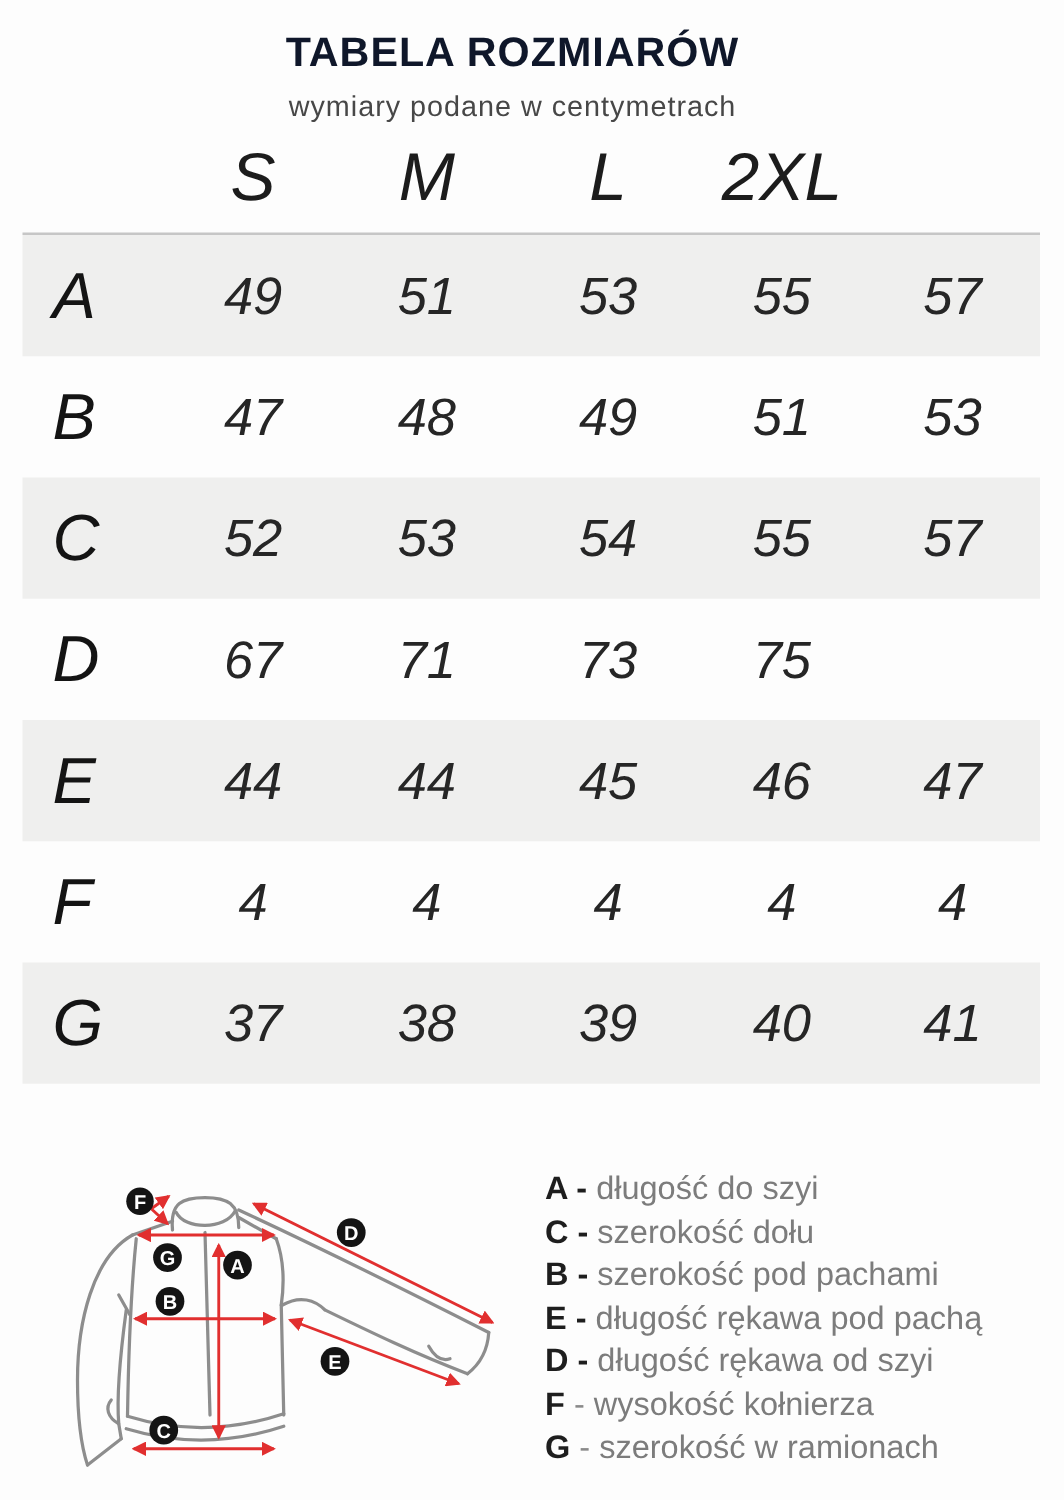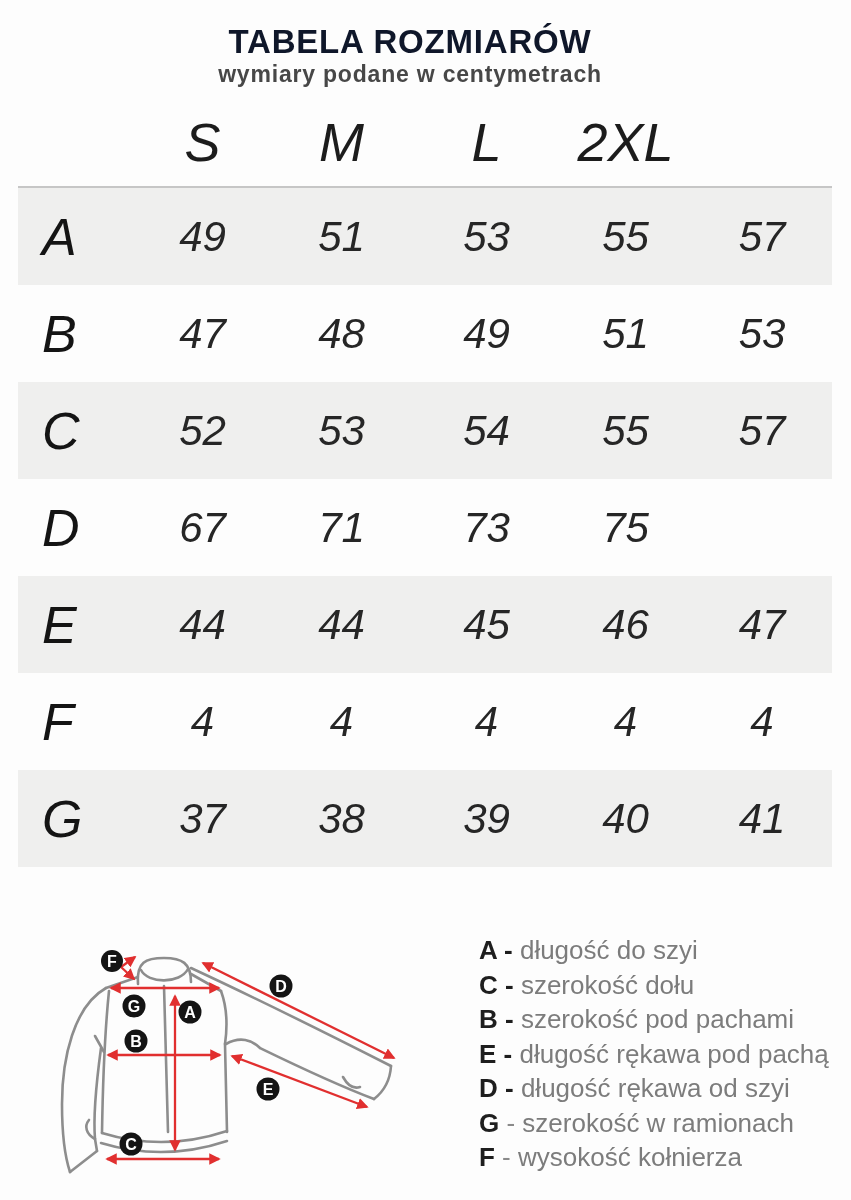--- a/index.html
+++ b/index.html
@@ -6,37 +6,37 @@
   body{
     width:851px;height:1200px;position:relative;background:#fdfdfd;
     font-family:"Liberation Sans",sans-serif;overflow:hidden;
   }
   
   .page-header{position:absolute;left:0;top:24px;width:820px;text-align:center;}
   .page-title{
     margin:0;font-size:33px;font-weight:700;letter-spacing:.8px;color:#0f172a;line-height:1.1;
   }
   .page-subtitle{
-    font-size:23px;font-weight:700;letter-spacing:.8px;color:#474747;margin-top:1px;
+    font-size:23px;font-weight:400;letter-spacing:.8px;color:#474747;margin-top:12px;
   }
   
   .size-table{position:absolute;left:18px;top:98px;width:814px;font-style:italic;}
   .thead,.trow{
     display:grid;grid-template-columns:118px 133px 145px 145px 133px 140px;align-items:center;
   }
   .thead{height:88px;}
   .thead .cell{text-align:center;font-size:54px;color:#1c1c1c;}
   .thead .corner{}
   .table-divider{height:2px;background:#c6c6c6;}
   .trow{height:97px;}
   .trow.shaded{background:#efefee;}
   .trow .label{font-size:52px;color:#141414;padding-left:24px;}
   .trow .val{text-align:center;font-size:42px;color:#262626;}
   
-  .legend{position:absolute;left:436px;top:933px;font-size:26px;line-height:34.5px;white-space:nowrap;margin-left:43px;}
+  .legend{position:absolute;left:436px;top:933px;font-size:26px;line-height:34.5px;white-space:nowrap;}
   .legend .letter{font-weight:700;color:#1e1e1e;}
   .legend .sep{font-weight:700;color:#1e1e1e;}
   .legend .sep.light{font-weight:400;color:#8a8a8a;}
   .legend .text{color:#7c7c7c;}
   
   .jacket-svg{position:absolute;left:30px;top:915px;width:400px;height:285px;}
   .cloth{stroke:#8d8d8d;stroke-width:2.6;fill:none;stroke-linecap:round;stroke-linejoin:round;}
   .meas{stroke:#e12f2f;stroke-width:2.3;fill:none;}
   .badge{fill:#141414;}
   .badge-text{font-family:"Liberation Sans",sans-serif;font-size:16px;font-weight:700;fill:#ffffff;text-anchor:middle;}
@@ -174,15 +174,15 @@
     <text class="badge-text" x="131" y="1150">C</text>
   </g>
 </svg>
 
 <div class="legend">
     <div class="legend-line"><span class="letter">A</span><span class="sep"> - </span><span class="text">długość do szyi</span></div>
     <div class="legend-line"><span class="letter">C</span><span class="sep"> - </span><span class="text">szerokość dołu</span></div>
     <div class="legend-line"><span class="letter">B</span><span class="sep"> - </span><span class="text">szerokość pod pachami</span></div>
     <div class="legend-line"><span class="letter">E</span><span class="sep"> - </span><span class="text">długość rękawa pod pachą</span></div>
     <div class="legend-line"><span class="letter">D</span><span class="sep"> - </span><span class="text">długość rękawa od szyi</span></div>
+    <div class="legend-line"><span class="letter">F</span><span class="sep light"> - </span><span class="text">wysokość kołnierza</span></div>
     <div class="legend-line"><span class="letter">G</span><span class="sep light"> - </span><span class="text">szerokość w ramionach</span></div>
-    <div class="legend-line"><span class="letter">F</span><span class="sep light"> - </span><span class="text">wysokość kołnierza</span></div>
   </div>
 
 </body></html>

